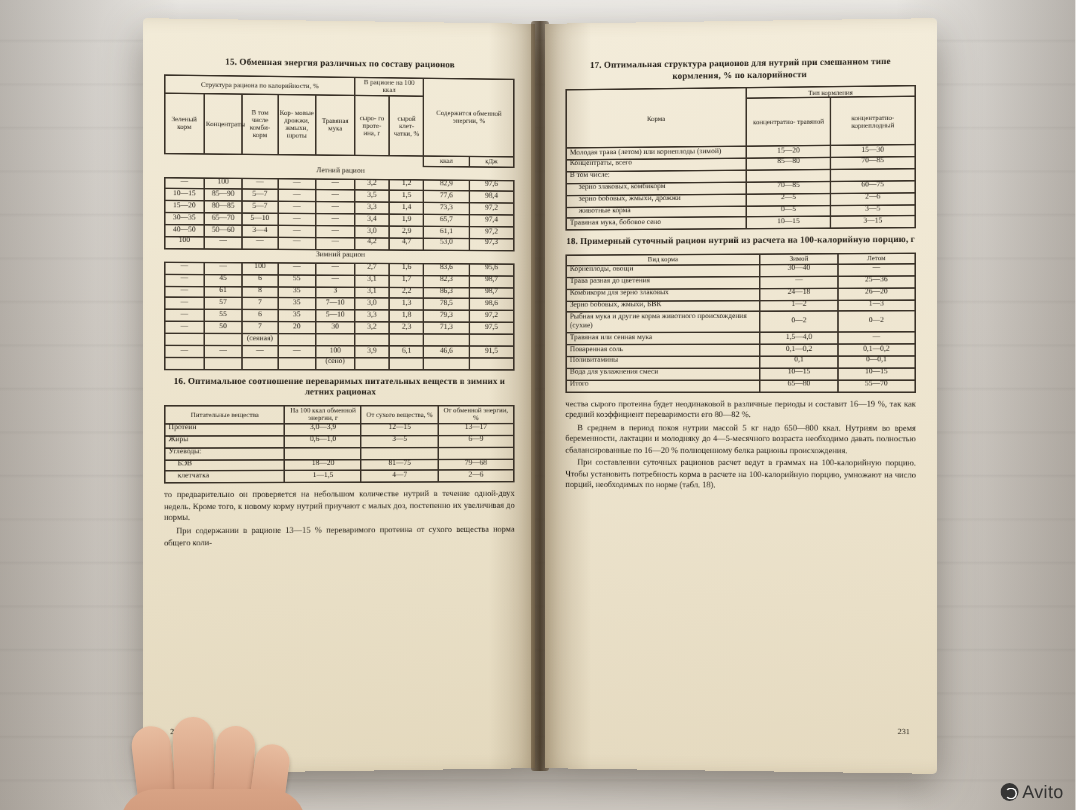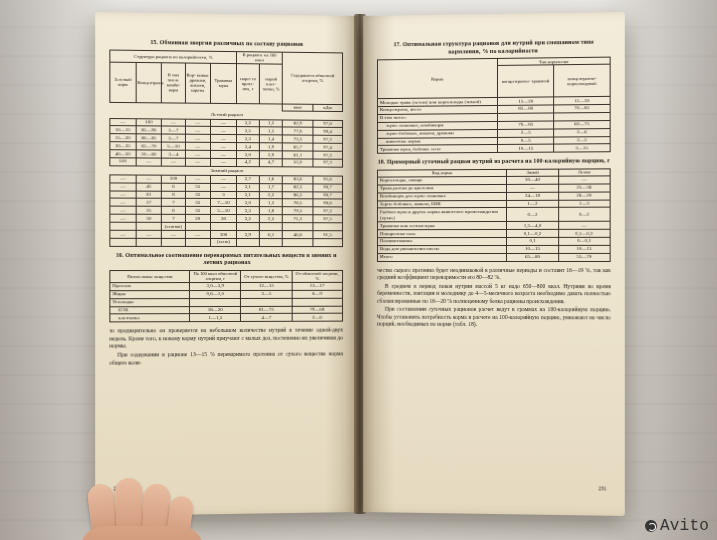--- a/index.html
+++ b/index.html
@@ -196,22 +196,22 @@
   .wm-logo:after {
     content: "";
     position: absolute;
     left: 3px; top: 3px;
     width: 6px; height: 6px;
     border-radius: 50%;
     border: 1.4px solid #ffffff;
     border-left-color: transparent;
   }
   .wm-text {
-    font-family: Liberation Mono, monospace;
-    font-size: 16px;
+    font-family: Liberation Sans, sans-serif;
+    font-size: 12px;
     color: #2b2b2b;
     letter-spacing: 0.2px;
   }
 </style>
 </head>
 <body>
 
 <div class="scene">
   <div class="bg-wall"></div>
   <div class="bg-shadow-left"></div>

